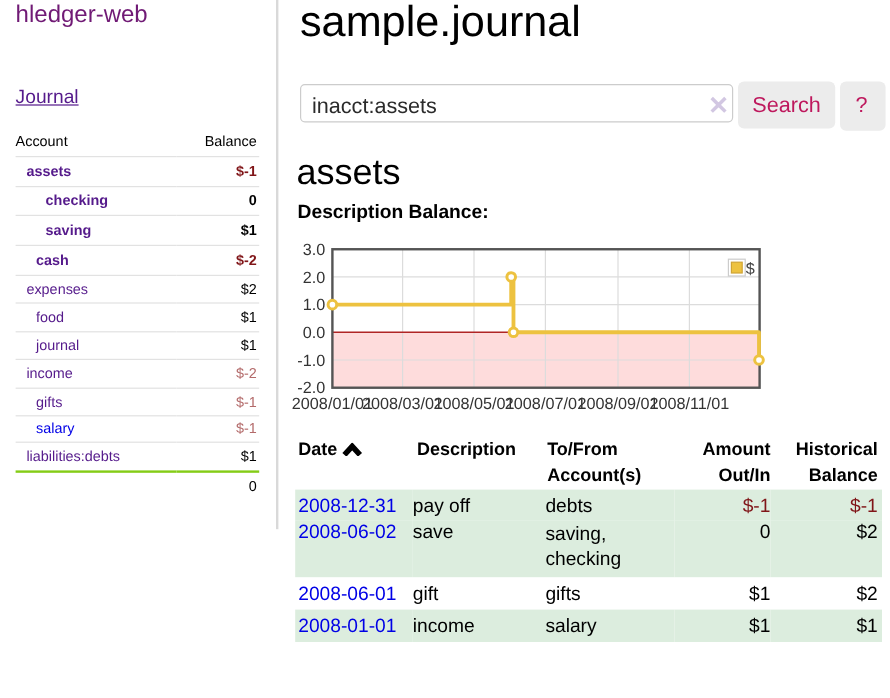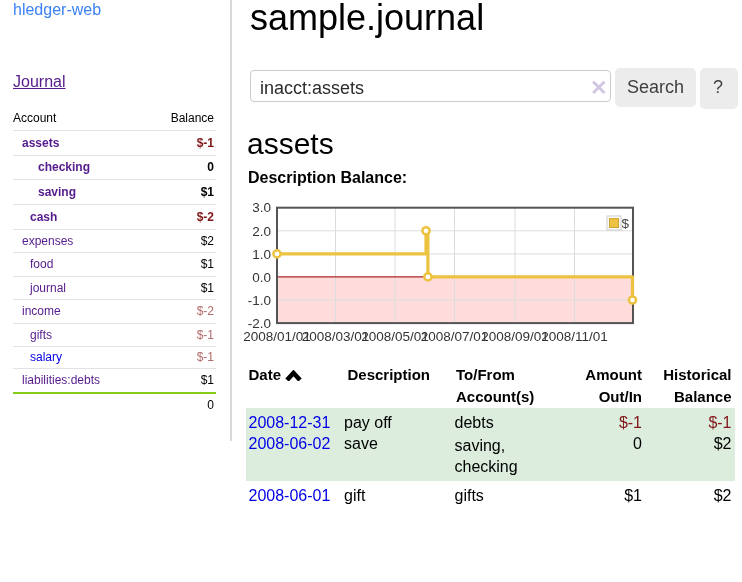--- a/index.html
+++ b/index.html
@@ -2,41 +2,41 @@
 <html><head>
 <meta charset="utf-8">
 <style>
 * { margin:0; padding:0; box-sizing:content-box; }
 html,body { width:742px; height:582px; background:#fff; font-family:"Liberation Sans", sans-serif; position:relative; overflow:hidden; }
 a { text-decoration:none; }
 .abs { position:absolute; }
 
 
 #sidebar { position:absolute; left:0; top:0; width:230px; height:441px; border-right:2px solid #d9d9d9; }
-#title { position:absolute; left:13px; top:1px; font-size:16px; color:#3b82f6; }
+#title { position:absolute; left:13px; top:1px; font-size:20px; color:#701a75; }
 #journal { position:absolute; left:13px; top:73px; font-size:16px; color:#551a8b;text-decoration:underline; }
 #acct { position:absolute; left:13px; top:106px; width:202.5px; border-collapse:collapse; font-size:12px; }
 #acct td { padding:0; vertical-align:middle; white-space:nowrap; }
 #acct .bal { text-align:right; padding-right:1.5px; }
 #acct tr.r { border-top:1px solid #e2e2e2; }
 #acct tr.hdr td { color:#000; }
 #acct a { color:#551a8b; }
 #acct a.blue { color:#0000e6; }
 .d0 { padding-left:9px !important; }
 .d1 { padding-left:17px !important; }
 .d2 { padding-left:25px !important; }
 .neg { color:#801518; }
 .mneg { color:#b36a6a; }
 #acct tr.last { border-bottom:2px solid #84cc16; }
 
 
 #h1 { position:absolute; left:250px; top:-3px; font-size:36px; font-weight:normal; color:#000; }
 #searchbox { position:absolute; left:250px; top:70px; width:361px; height:31.5px; box-sizing:border-box; border:1px solid #ccc; border-radius:4px; font-size:18px; color:#2b2b2b; padding:6px 20px 0 9px; font-family:"Liberation Sans", sans-serif; }
 #clearx { position:absolute; left:590px; top:75.5px; font-size:21px; font-weight:bold; color:#d2c7e2; }
-.btn { position:absolute; top:68px; height:39px; background:#ececec; border:none; border-radius:5px; font-family:"Liberation Sans", sans-serif; font-size:18px; color:#404040; }
+.btn { position:absolute; top:68px; height:39px; background:#ececec; border:none; border-radius:5px; font-family:"Liberation Sans", sans-serif; font-size:18px; color:#be185d; }
 #searchbtn { left:615px; width:81px; }
 #helpbtn { left:700px; width:36px; padding-bottom:2px; padding-right:2px; }
 #h2 { position:absolute; left:247px; top:126.5px; font-size:30px; font-weight:normal; color:#000; }
 #charttitle { position:absolute; left:248px; top:169px; font-size:16px; font-weight:bold; color:#000; }
 
 
 #reg { position:absolute; left:246px; top:364px; border-collapse:collapse; font-size:16px; table-layout:fixed; }
 #reg th { font-size:15px; font-weight:bold; text-align:left; vertical-align:top; padding:0; line-height:21.5px; }
 #reg td { padding:0; padding-top:3px; vertical-align:middle; }
 #reg .ra { text-align:right; }
@@ -188,14 +188,21 @@
         <td class="c4 ra" style="vertical-align:top; padding-top:0.5px">0</td>
         <td class="c5 ra" style="vertical-align:top; padding-top:0.5px">$2</td>
       </tr>
   <tr style="height:27px">
         <td class="c1 date"><a href="#">2008-06-01</a></td>
         <td class="c2">gift</td>
         <td class="c3">gifts</td>
         <td class="c4 ra">$1</td>
         <td class="c5 ra">$2</td>
       </tr>
+  <tr class="g" style="height:27px">
+        <td class="c1 date"><a href="#">2008-01-01</a></td>
+        <td class="c2">income</td>
+        <td class="c3">salary</td>
+        <td class="c4 ra">$1</td>
+        <td class="c5 ra">$1</td>
+      </tr>
 </tbody>
   </table>
 
 </body></html>

